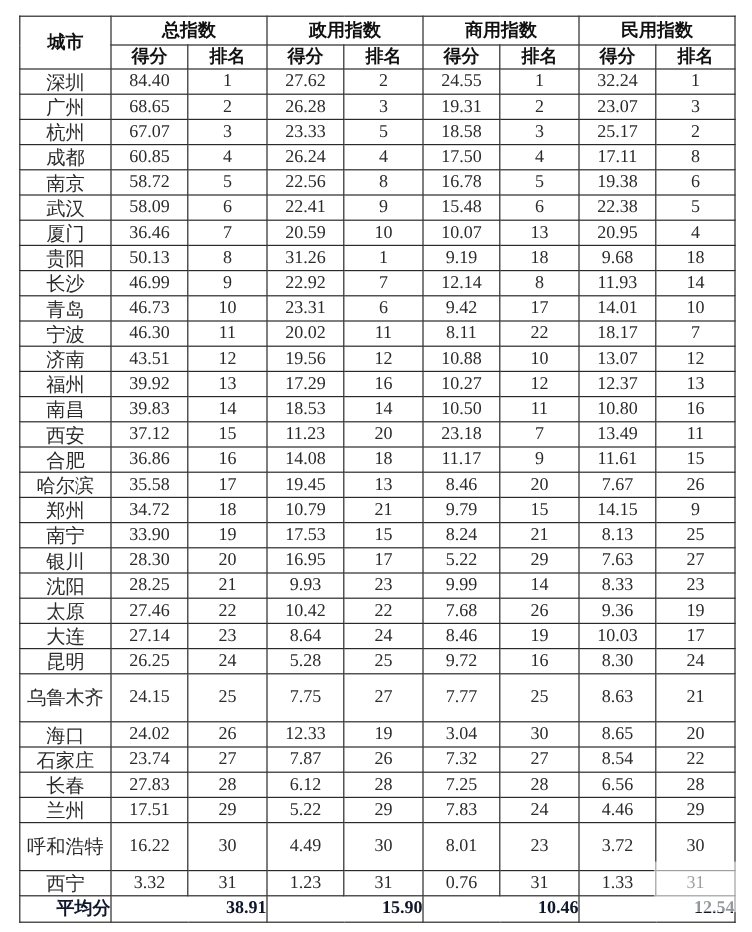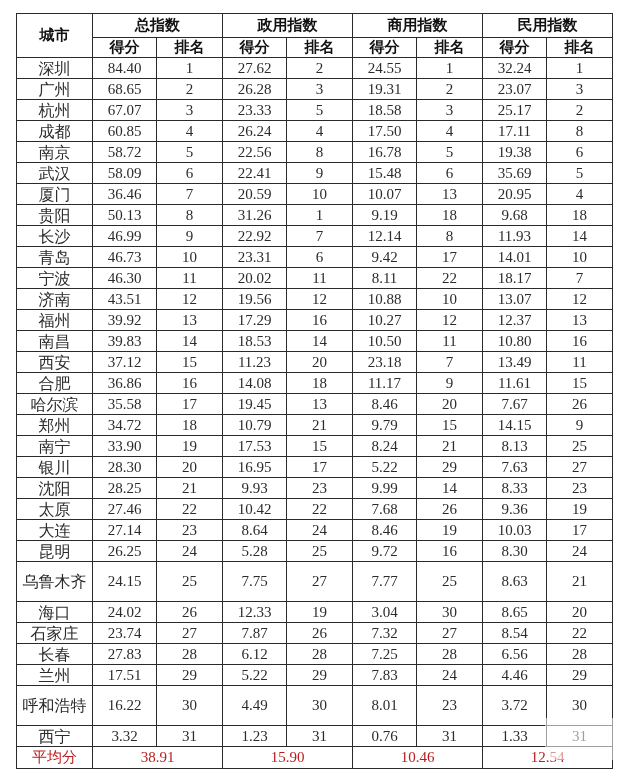--- a/index.html
+++ b/index.html
@@ -50,22 +50,23 @@
   td.city {
     font-family: "DejaVu Sans", "Liberation Sans", sans-serif;
     font-size: 16px;
     line-height: 19px;
     color: #2b2b2b;
     padding: 0 4px;
     word-break: break-all;
   }
   tr.avg td {
     height: 21px;
-    font-weight: normal;
-    color: #b91c1c;
+    font-weight: bold;
+    color: #0f172a;
+    text-align: right;
   }
   tr.avg td.avg-label {
     font-family: "DejaVu Sans", "Liberation Sans", sans-serif;
     font-size: 15px;
   }
   th.city-head {
     font-size: 15px;
   }
   .watermark {
     position: absolute;
@@ -170,21 +171,21 @@
           <td>6</td>
         </tr>
         <tr class="data">
           <td class="city">武汉</td>
           <td>58.09</td>
           <td>6</td>
           <td>22.41</td>
           <td>9</td>
           <td>15.48</td>
           <td>6</td>
-          <td>35.69</td>
+          <td>22.38</td>
           <td>5</td>
         </tr>
         <tr class="data">
           <td class="city">厦门</td>
           <td>36.46</td>
           <td>7</td>
           <td>20.59</td>
           <td>10</td>
           <td>10.07</td>
           <td>13</td>

